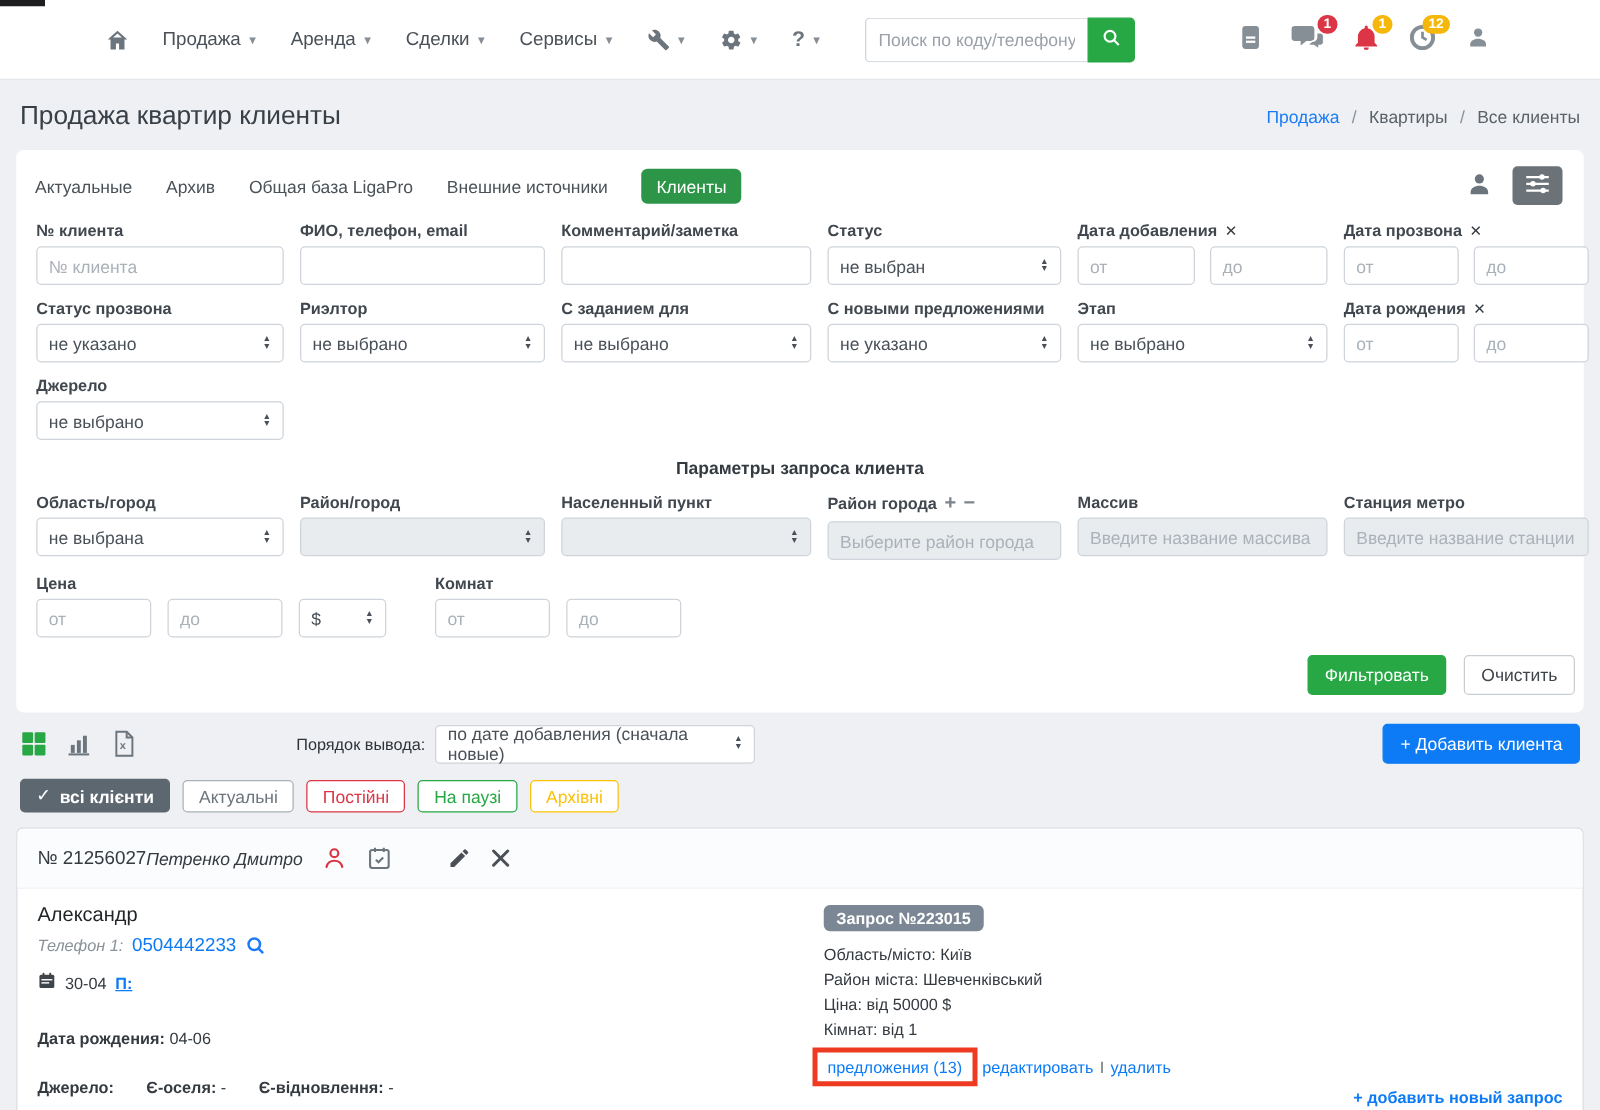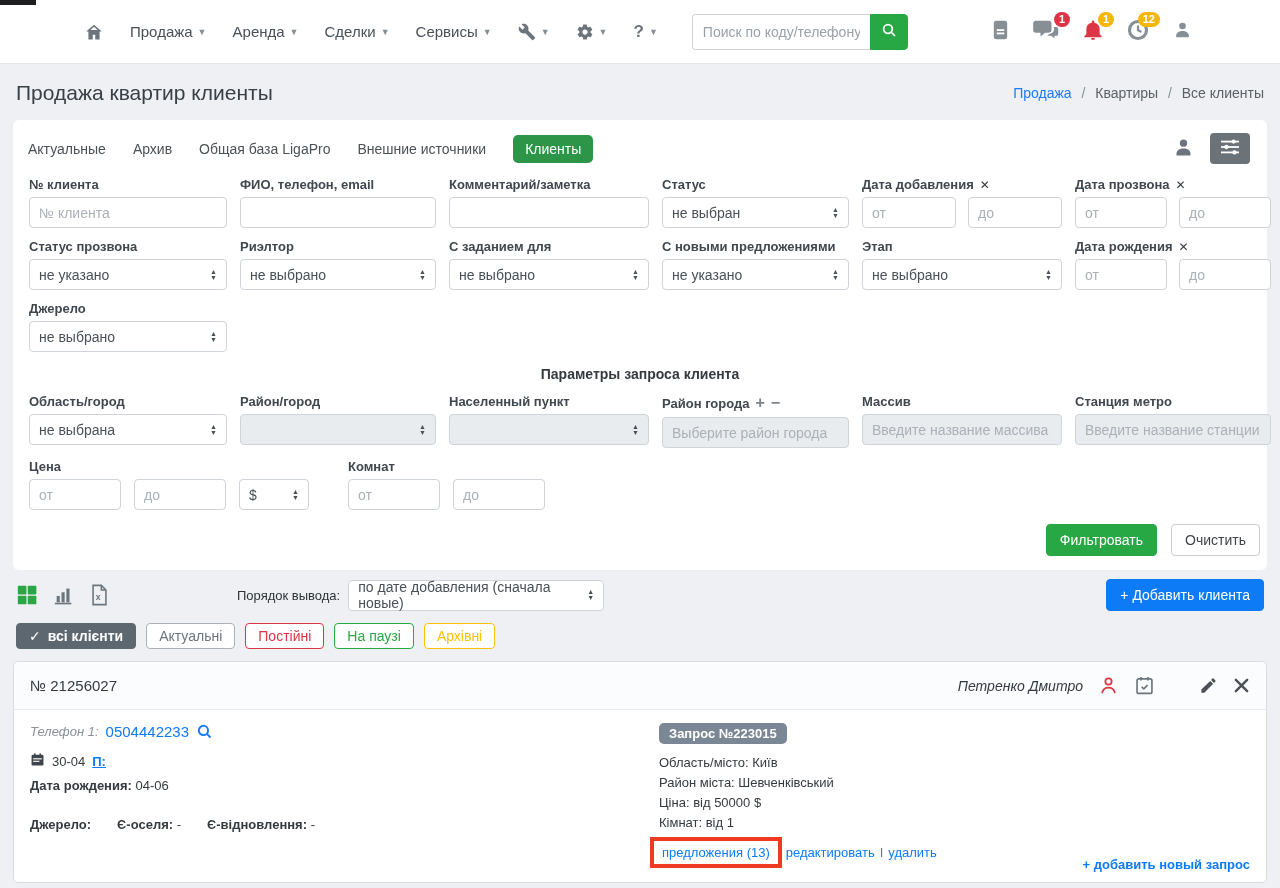--- a/index.html
+++ b/index.html
@@ -80,34 +80,34 @@
   .pills{display:flex;align-items:center;gap:10px;margin:12px 13px 0;padding:0 3px;}
   .pill{font-size:14px;padding:4px 12px;border-radius:4px;border:1px solid;cursor:pointer;background:#fff;display:inline-flex;align-items:center;gap:7px;}
   .pill-dark{background:#5d6770;border-color:#5d6770;color:#fff;font-weight:bold;}
   .pill-gray{border-color:#aab1b8;color:#6c757d;}
   .pill-red{border-color:#dc3545;color:#dc3545;}
   .pill-green{border-color:#28a745;color:#28a745;}
   .pill-yellow{border-color:#fdc107;color:#fdc107;}
 
   
   .card{background:#fff;border:1px solid #d9dde1;border-radius:5px;margin:12px 13px 0;}
-  .card-head{display:flex;align-items:center;justify-content:space-between;padding:13px 16px;border-bottom:1px solid #e8ebee;background:#fbfcfd;border-radius:5px 5px 0 0;}
+  .card-head{display:flex;align-items:center;padding:13px 16px;border-bottom:1px solid #e8ebee;background:#fbfcfd;border-radius:5px 5px 0 0;}
   .ch-left{display:flex;align-items:center;gap:10px;}
   .card-no{font-size:15px;color:#343a40;}
   .ch-right{display:flex;align-items:center;gap:15px;}
   .manager-name{font-size:14px;color:#343a40;font-style:italic;}
   .ch-right .spacer{width:14px;}
   .icon-link{cursor:pointer;display:inline-flex;}
   .card-body{display:flex;position:relative;padding:13px 16px 18px;}
   .cb-left{width:629px;}
   .client-name{font-size:16px;color:#212529;margin-bottom:6px;}
   .phone-row{display:flex;align-items:center;gap:7px;margin-bottom:12px;}
   .phone-label{font-style:italic;color:#8a9199;font-size:13px;}
   .phone-num{color:#0d7bf5;font-size:15px;cursor:pointer;}
-  .call-row{display:flex;align-items:center;gap:7px;margin-bottom:8px;font-size:13px;color:#343a40;}
+  .call-row{display:flex;align-items:center;gap:7px;margin-bottom:28px;font-size:13px;color:#343a40;}
   .p-link{color:#0d7bf5;font-weight:bold;text-decoration:underline;cursor:pointer;font-size:13px;}
   .meta-row{font-size:13px;margin-bottom:24px;}
   .meta-row b{color:#343a40;}
   .src-row{font-size:13px;display:flex;gap:26px;}
   .cb-right{flex:1;}
   .req-badge{display:inline-block;background:#7b8794;color:#fff;font-size:13px;font-weight:bold;padding:3px 10px;border-radius:5px;margin-bottom:9px;}
   .req-line{font-size:13px;color:#343a40;line-height:20px;}
   .req-links{margin-top:8px;font-size:13px;display:flex;align-items:center;}
   .blue-link{color:#0d7bf5;cursor:pointer;}
   .offer-box{display:inline-block;border:4px solid #ee3a20;padding:4px 8px;margin:-4px 4px -4px -9px;}
@@ -527,20 +527,21 @@
       <span class="icon-link">
           <svg width="17" height="17" viewBox="0 0 24 24" stroke="#4a5056" stroke-width="3.4" stroke-linecap="round">
             <line x1="4" y1="4" x2="20" y2="20"></line>
             <line x1="20" y1="4" x2="4" y2="20"></line>
           </svg>
         </span>
     </div>
   </div>
   <div class="card-body">
     <div class="cb-left">
+      <div class="client-name">Александр</div>
       <div class="phone-row">
         <span class="phone-label">Телефон 1:</span>
         <span class="phone-num">0504442233</span>
         <span class="icon-link">
             <svg width="17" height="17" viewBox="0 0 24 24" fill="none" stroke="#1f7cf6" stroke-width="2.8">
               <circle cx="10.5" cy="10.5" r="6.5"></circle>
               <line x1="15.3" y1="15.3" x2="20.5" y2="20.5"></line>
             </svg>
           </span>
       </div>

